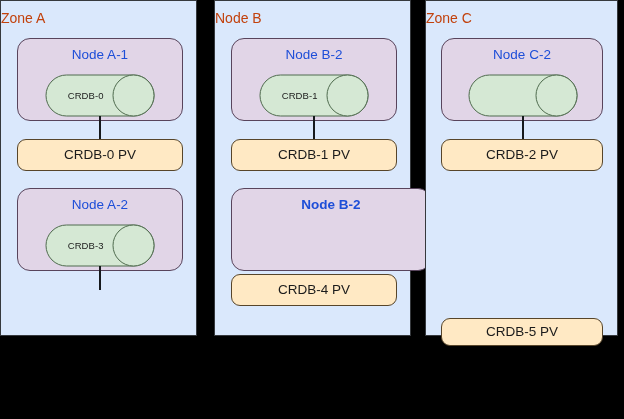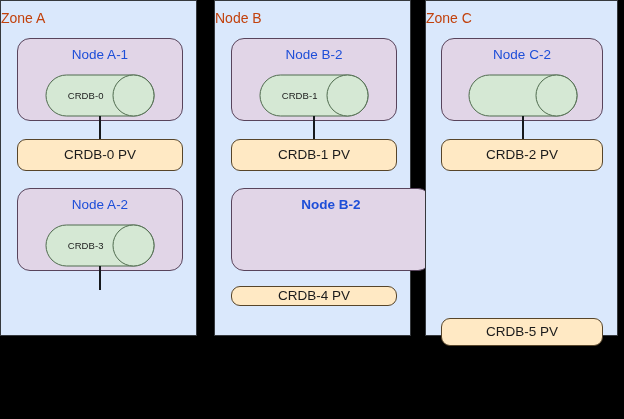--- a/index.html
+++ b/index.html
@@ -164,21 +164,21 @@
     <div class="cyl-label">CRDB-1</div>
   </div>
   <div class="connector" style="left:313px; top:116px; height:24px;"></div>
   <div class="pv" style="left:231px; top:139px; width:166px; height:32px;">
     <span class="pv-label">CRDB-1 PV</span>
   </div>
 
   <div class="node" style="left:231px; top:188px; width:200px; height:83px;font-weight:bold;">
     <div class="node-title">Node B-2</div>
   </div>
-  <div class="pv" style="left:231px; top:286px; width:166px; height:20px;">
+  <div class="pv" style="left:231px; top:274px; width:166px; height:32px;">
     <span class="pv-label">CRDB-4 PV</span>
   </div>
 
   <div class="zone" style="left:425px; top:0px; width:193px; height:336px;">
     <div class="zone-title">Zone C</div>
   </div>
 
   <div class="node" style="left:441px; top:38px; width:162px; height:83px;">
     <div class="node-title">Node C-2</div>
   </div>

